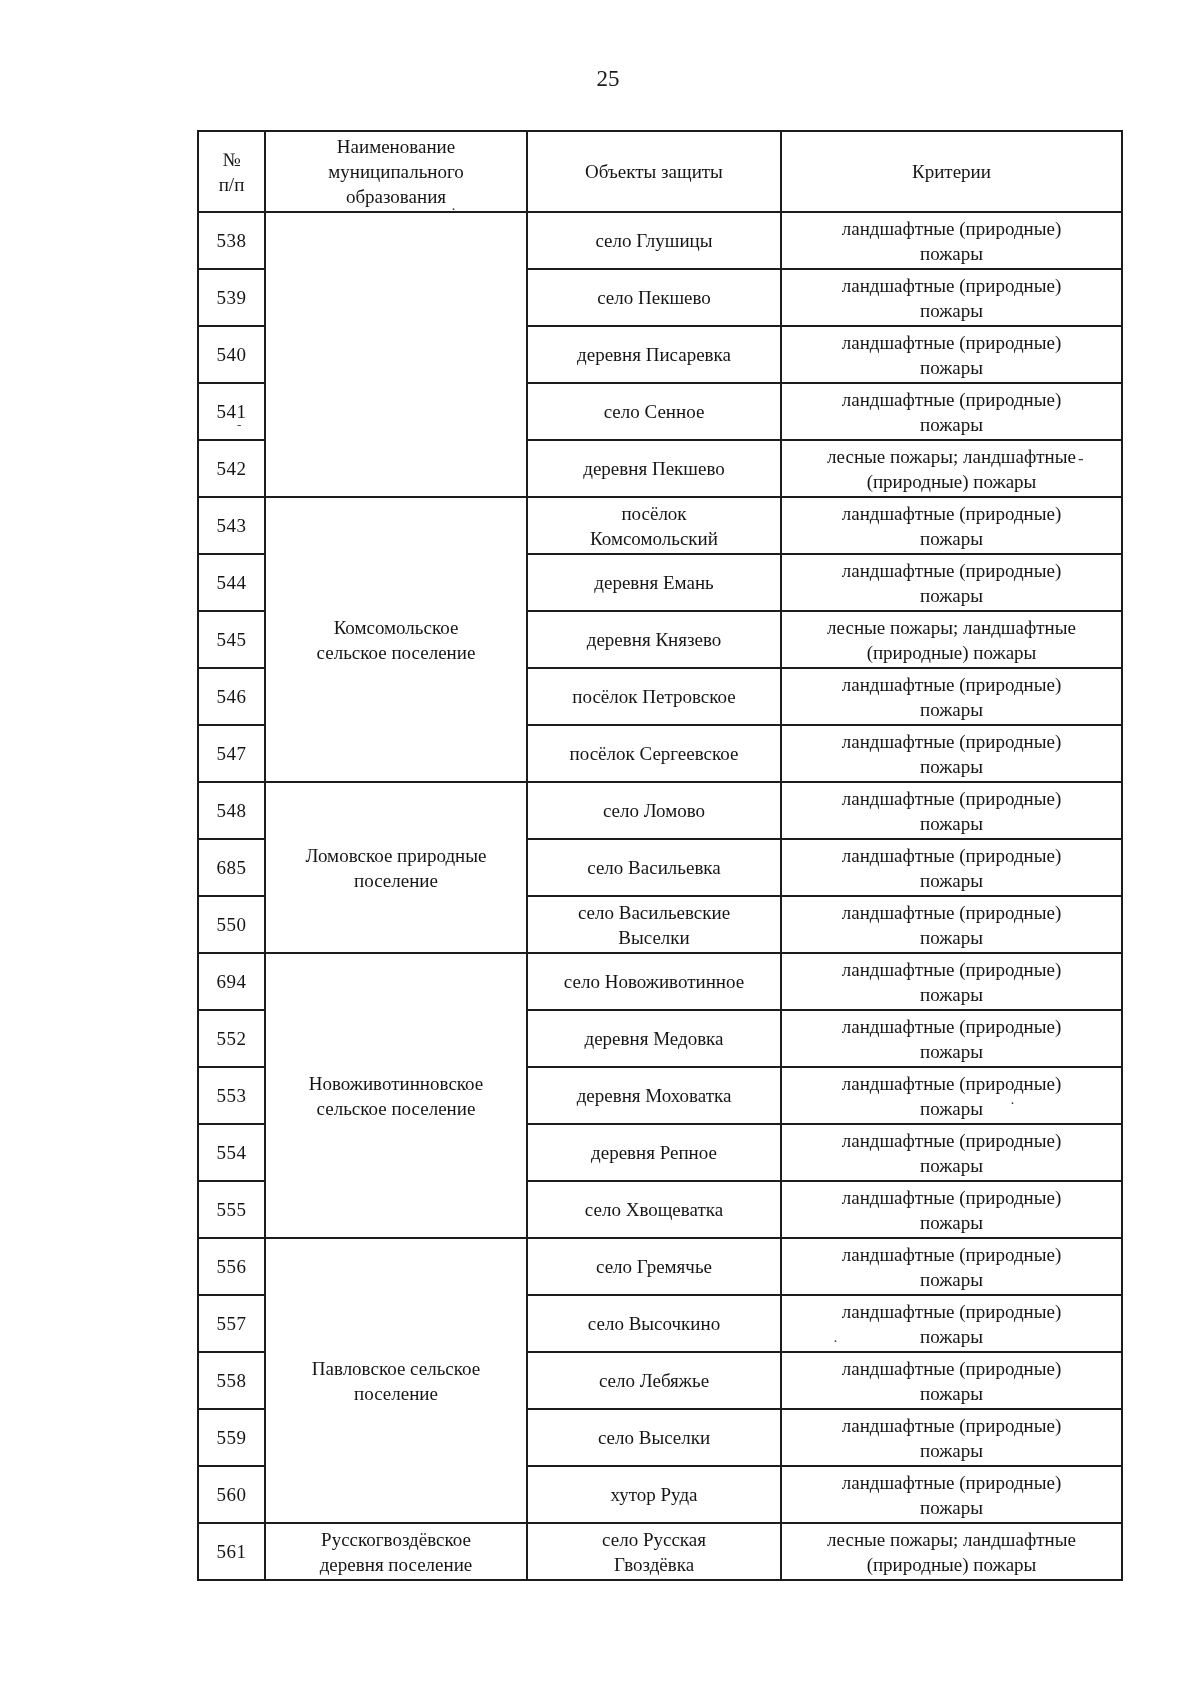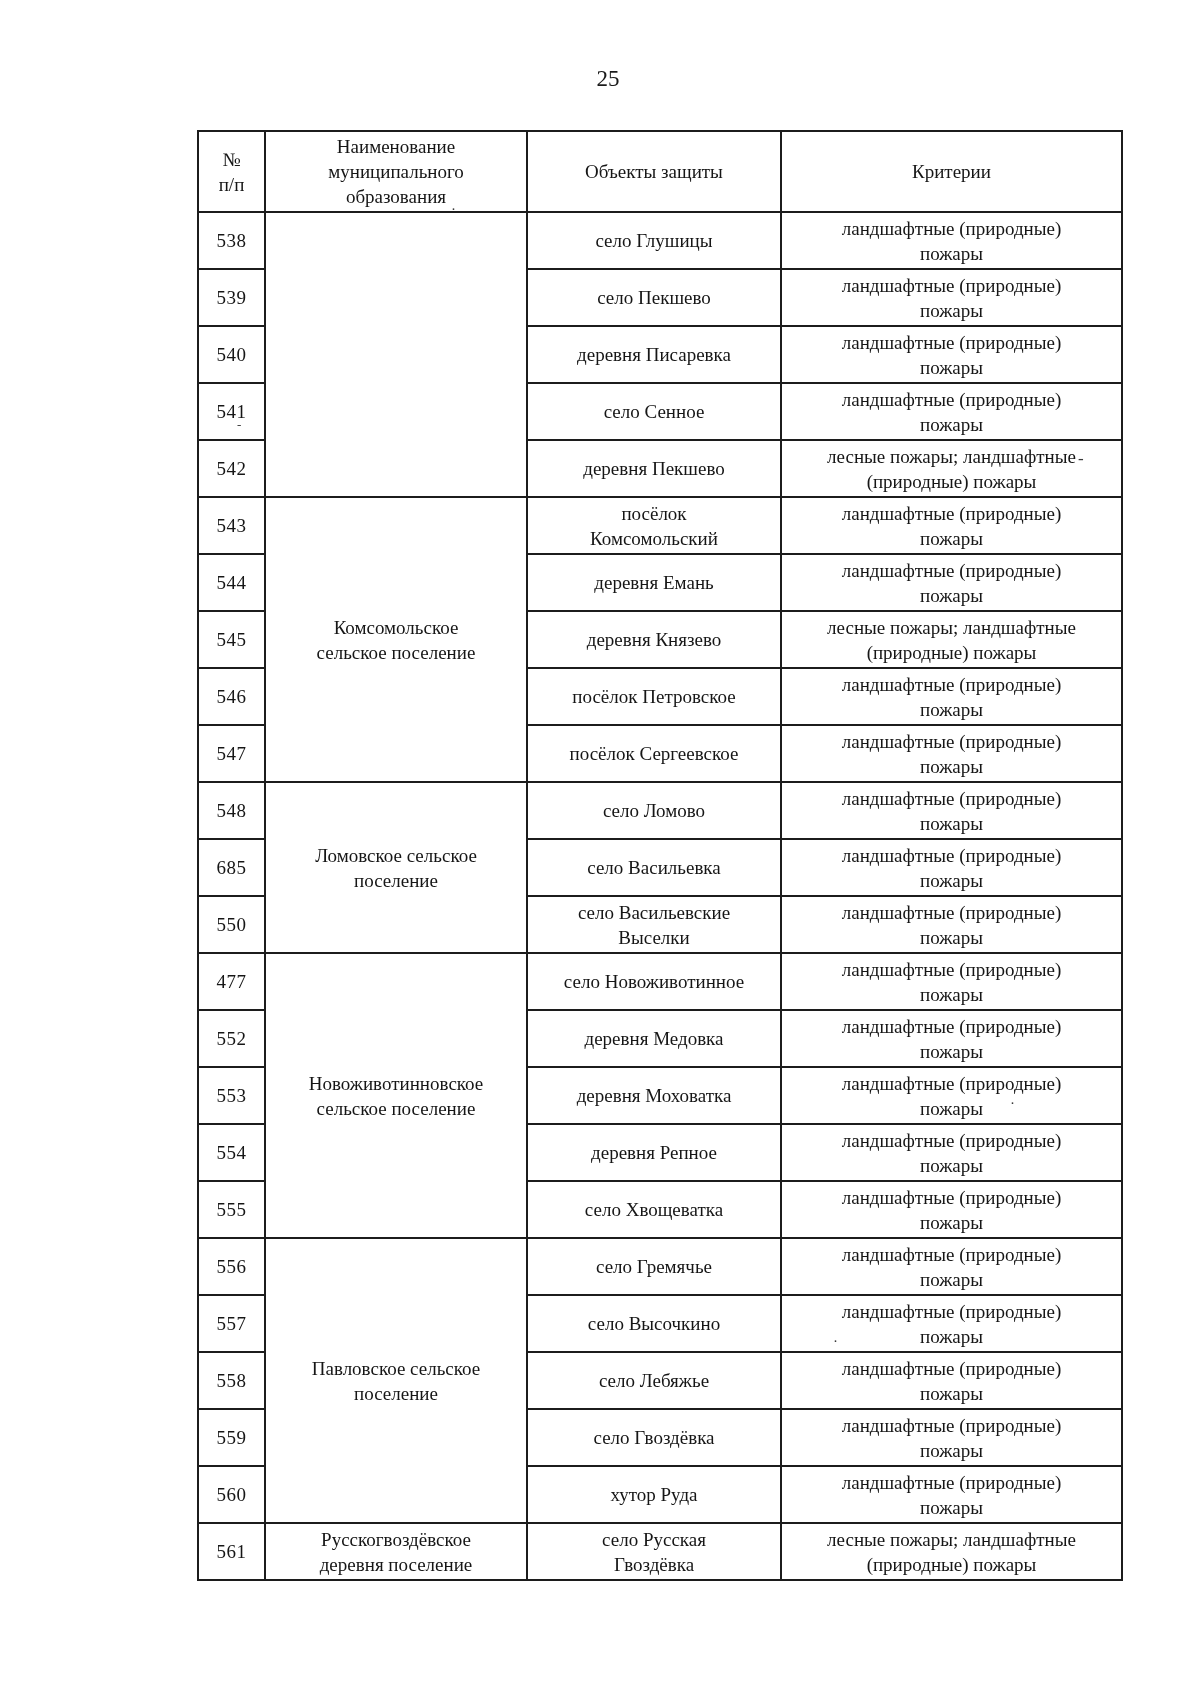--- a/index.html
+++ b/index.html
@@ -143,41 +143,41 @@
 пожары</td>
     </tr>
     <tr>
       <td class="num-cell">547</td>
       <td>посёлок Сергеевское</td>
       <td>ландшафтные (природные)
 пожары</td>
     </tr>
     <tr>
       <td class="num-cell">548</td>
-      <td rowspan="3">Ломовское сельское
+      <td rowspan="3">Ломовское природные
 поселение</td>
       <td>село Ломово</td>
       <td>ландшафтные (природные)
 пожары</td>
     </tr>
     <tr>
       <td class="num-cell">685</td>
       <td>село Васильевка</td>
       <td>ландшафтные (природные)
 пожары</td>
     </tr>
     <tr>
       <td class="num-cell">550</td>
       <td>село Васильевские
 Выселки</td>
       <td>ландшафтные (природные)
 пожары</td>
     </tr>
     <tr>
-      <td class="num-cell">477</td>
+      <td class="num-cell">694</td>
       <td rowspan="5">Новоживотинновское
 сельское поселение</td>
       <td>село Новоживотинное</td>
       <td>ландшафтные (природные)
 пожары</td>
     </tr>
     <tr>
       <td class="num-cell">552</td>
       <td>деревня Медовка</td>
       <td>ландшафтные (природные)
@@ -216,21 +216,21 @@
 пожары</td>
     </tr>
     <tr>
       <td class="num-cell">558</td>
       <td>село Лебяжье</td>
       <td>ландшафтные (природные)
 пожары</td>
     </tr>
     <tr>
       <td class="num-cell">559</td>
-      <td>село Гвоздёвка</td>
+      <td>село Выселки</td>
       <td>ландшафтные (природные)
 пожары</td>
     </tr>
     <tr>
       <td class="num-cell">560</td>
       <td>хутор Руда</td>
       <td>ландшафтные (природные)
 пожары</td>
     </tr>
     <tr>

